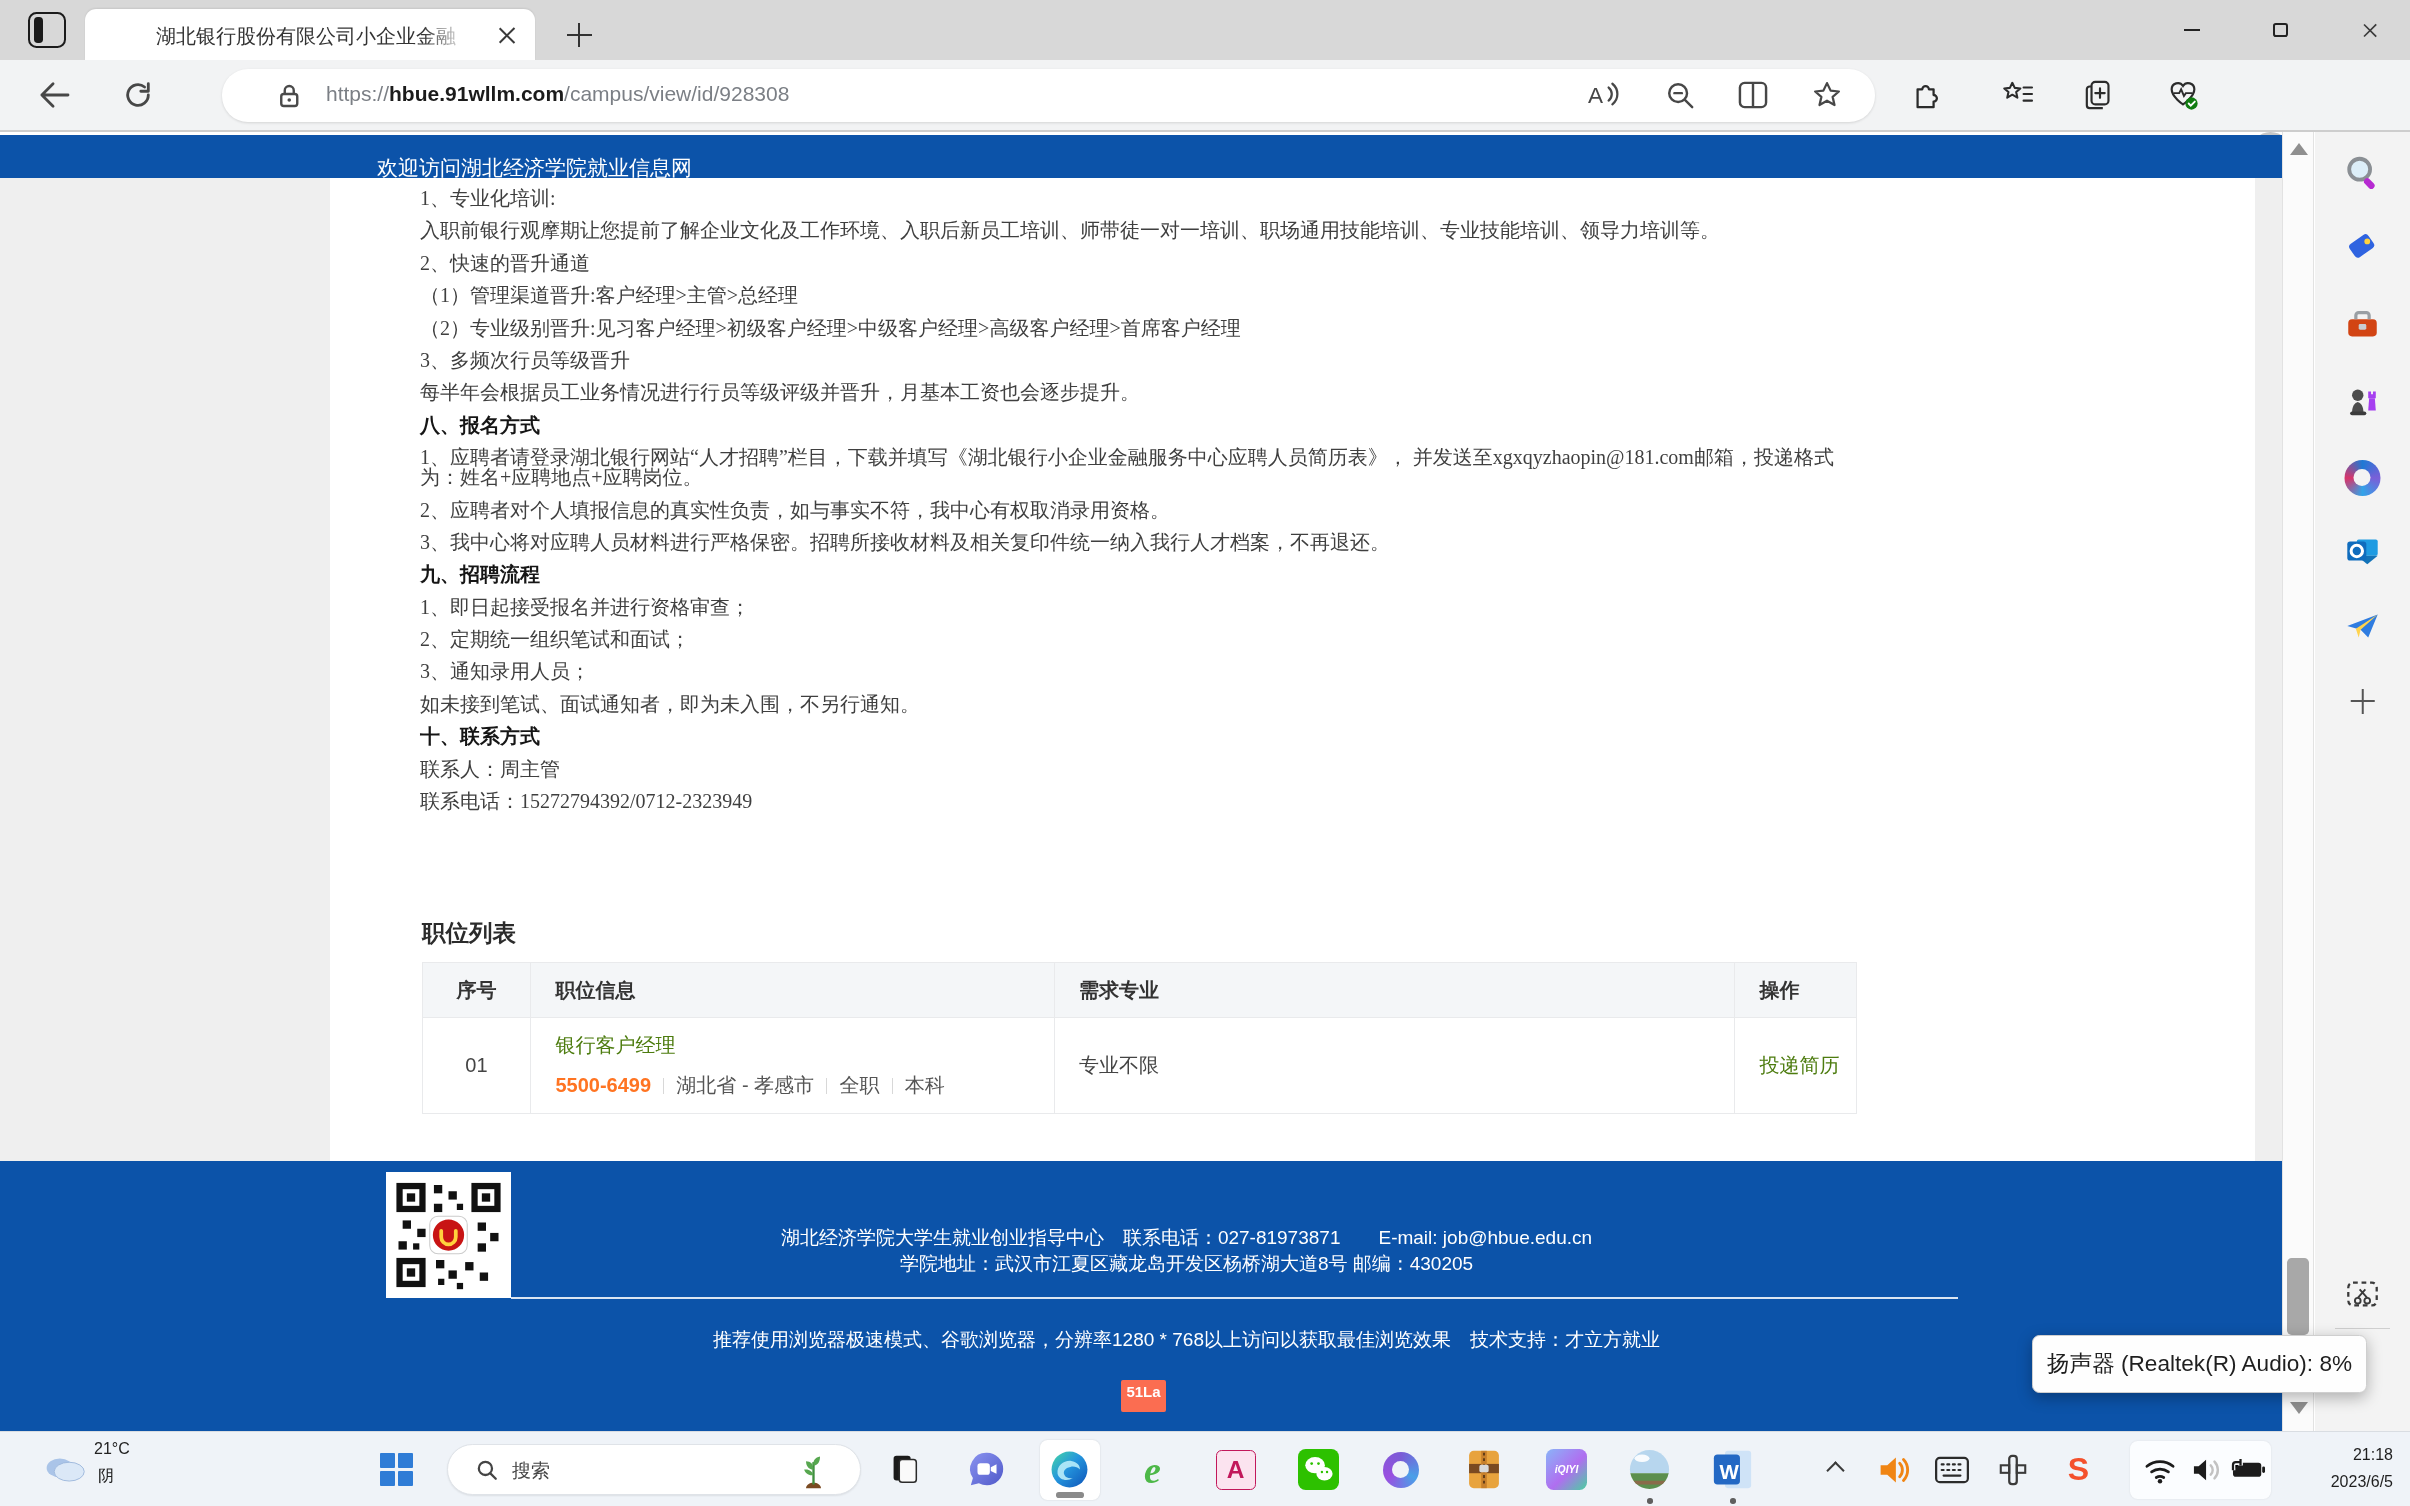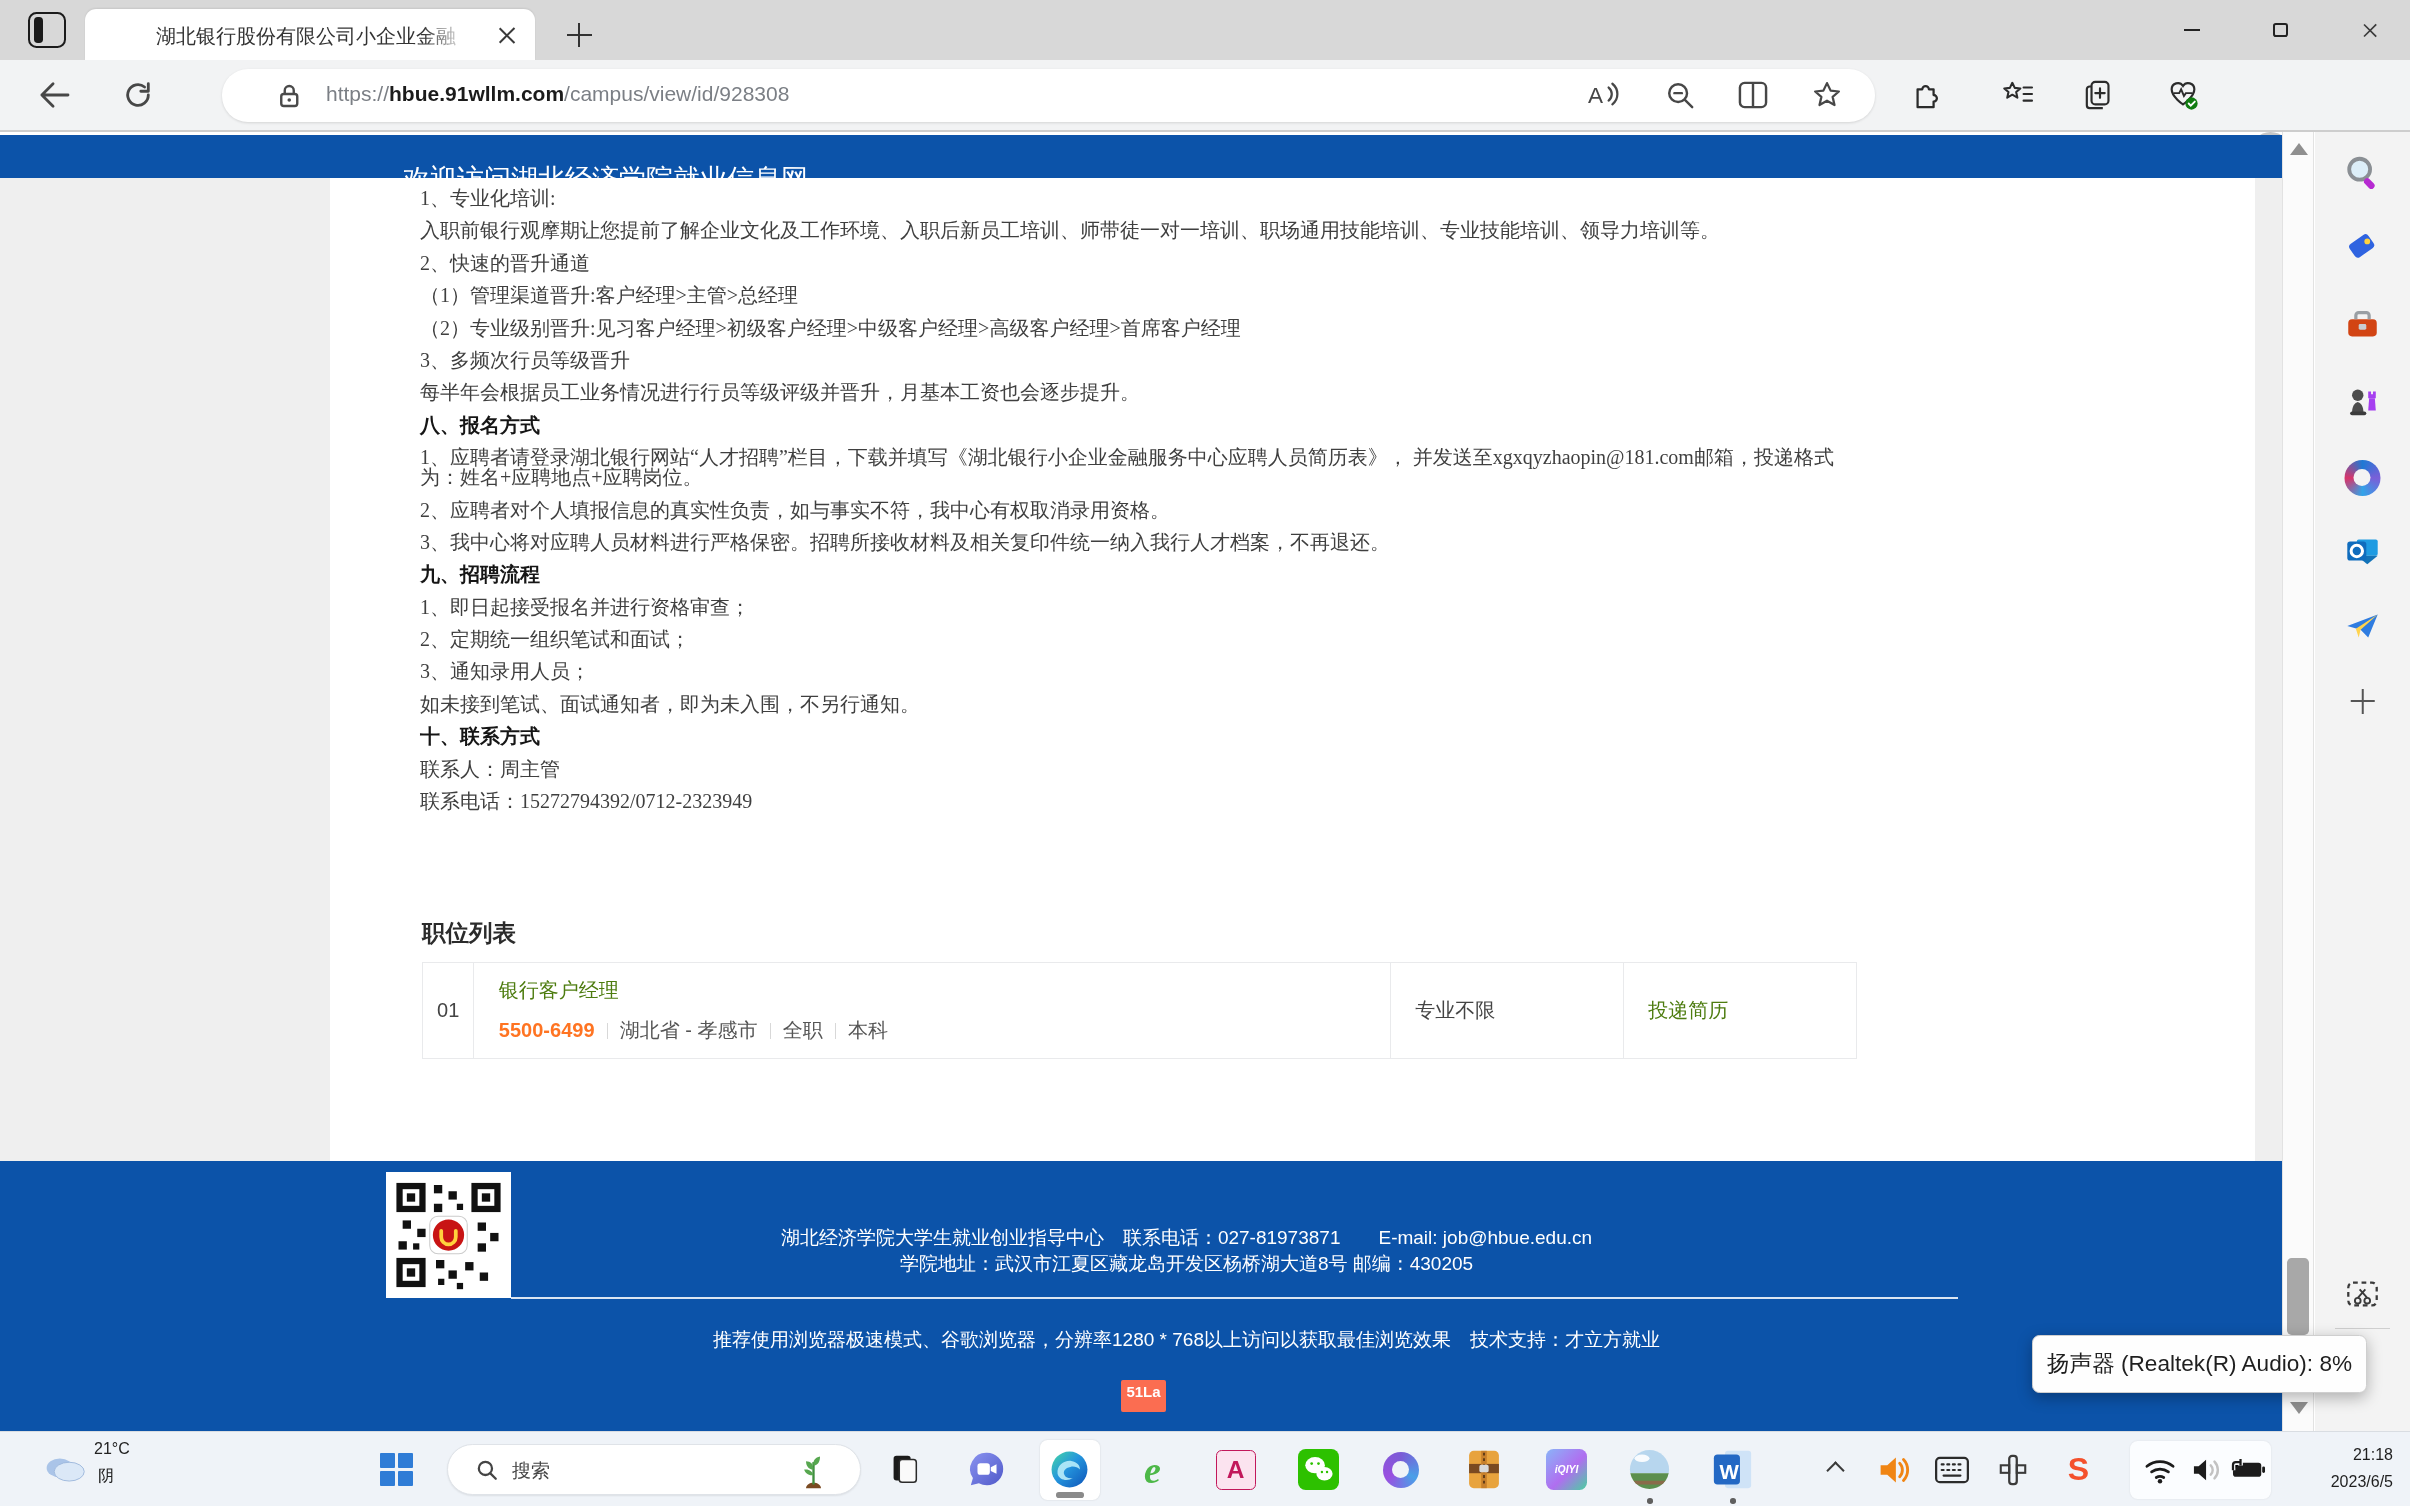--- a/index.html
+++ b/index.html
@@ -36,21 +36,21 @@
   .urltext b { color:#1b1b1b; font-weight:700;text-align:center; }
   .v-div { left:1974px; top:77px; width:0.9px; height:38px; background:#c4c6c9; }
   .avatar { left:2250px; top:72px; width:41px; height:41px; border-radius:50%; background:#c6c6c6; overflow:hidden; }
   .avatar::before { content:""; position:absolute; left:13px; top:7.5px; width:15px; height:15px; border-radius:50%; background:#8f8f8f; }
   .avatar::after { content:""; position:absolute; left:5.6px; top:24.5px; width:30px; height:21px; border-radius:50%; background:#8f8f8f; }
   .dots3 { left:2341px; top:87px; display:flex; gap:4.7px; }
   .dots3 i { width:4.2px; height:4.2px; border-radius:50%; background:#3c3c3c; }
 
   
   .banner { left:0; top:135px; width:2282px; height:43px; background:#0c53a9; }
-  .banner span { position:absolute; left:377px; top:26px; font-size:27px; color:#fff;margin-left:26px; }
+  .banner span { position:absolute; left:377px; top:19px; font-size:21px; color:#fff; }
   .gray-strip { background:#efefef; }
   .article { left:420px; top:188px; width:1428px; font-family:"Liberation Serif","DejaVu Serif",serif; font-size:20px; color:#3f3f3f; }
   .article p { margin:0 0 12.4px; line-height:20px; }
   .article p.h-bold { font-weight:700; color:#151515; }
   .job-title { left:422px; top:917px; font-size:23.5px; font-weight:700; color:#2b2b2b; }
   .jobtable { left:422px; top:962px; width:1435px; border-collapse:collapse; font-size:20px; color:#444; background:#fff; }
   .jobtable th,.jobtable td { border:0.9px solid #e9eaec; }
   .jobtable th { height:55px; background:#f4f6f8; font-weight:700; color:#333; text-align:left; padding-left:24.5px; }
   .jobtable th.c,.jobtable td.c { text-align:center; padding-left:0; }
   .jobtable td { height:96px; padding-left:24.5px; }
@@ -231,20 +231,26 @@
     <p>3、通知录用人员；</p>
     <p>如未接到笔试、面试通知者，即为未入围，不另行通知。</p>
     <p class="h-bold">十、联系方式</p>
     <p>联系人：周主管</p>
     <p>联系电话：15272794392/0712-2323949</p>
   </div>
 
   <div class="abs job-title">职位列表</div>
   <table class="abs jobtable">
     <tbody>
+        <tr>
+      <th class="col-no c">序号</th>
+      <th class="col-job">职位信息</th>
+      <th class="col-major">需求专业</th>
+      <th class="col-op">操作</th>
+    </tr>
     <tr>
       <td class="c">01</td>
       <td>
         <div><a class="joblink" href="#">银行客户经理</a></div>
         <div class="job-line2">
           <span class="salary">5500-6499</span><span class="meta-sep"></span><span>湖北省 - 孝感市</span><span class="meta-sep"></span><span>全职</span><span class="meta-sep"></span><span>本科</span>
         </div>
       </td>
       <td>专业不限</td>
       <td><a class="joblink" href="#">投递简历</a></td>

